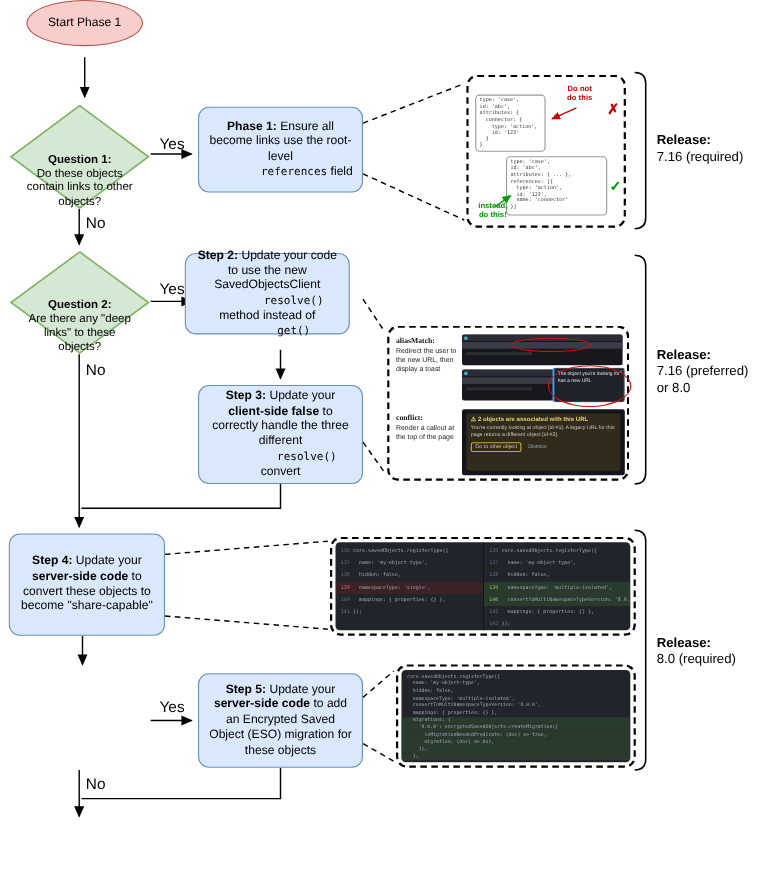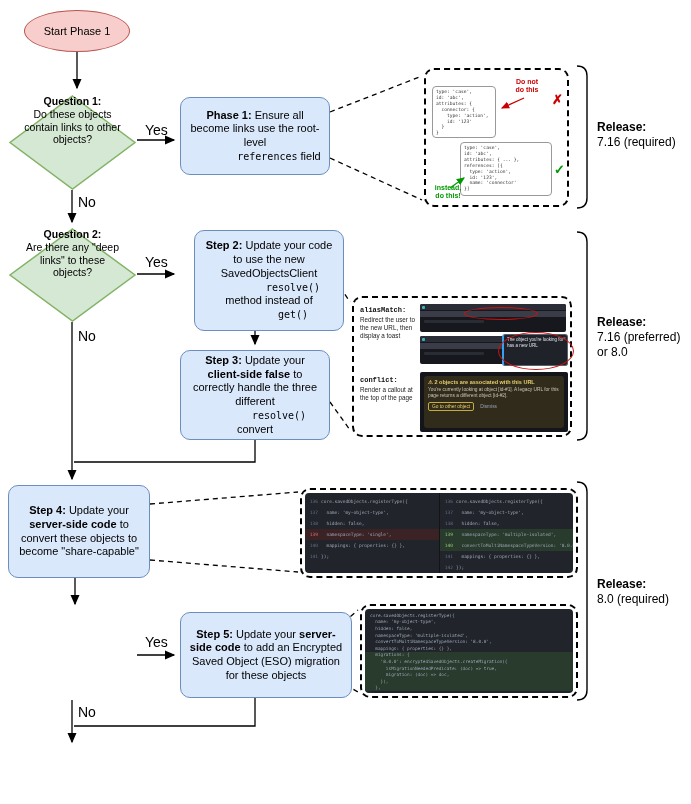--- a/index.html
+++ b/index.html
@@ -7,38 +7,38 @@
           font-family:"Liberation Sans",sans-serif;color:#000;overflow:hidden;}
   svg.layer{position:absolute;left:0;top:0;}
   .edge{stroke:#000;stroke-width:1.3;fill:none;}
   .dashline{stroke:#000;stroke-width:1.3;fill:none;stroke-dasharray:5 4;}
   .bracket{stroke:#000;stroke-width:1.4;fill:none;}
   .node{position:absolute;box-sizing:border-box;display:flex;align-items:center;justify-content:center;text-align:center;}
   .ellipse{background:#f8cecc;border:1.5px solid #b85450;border-radius:50%;font-size:11px;}
   .boxnode{background:#dae8fc;border:1.5px solid #6c8ebf;border-radius:10px;font-size:11px;line-height:1.25;padding:4px 8px;}
   .diamond{background:transparent;}
   .diamond svg{position:absolute;inset:0;}
-  .diamond .dtext{position:absolute;inset:0;display:flex;align-items:flex-start;justify-content:center;text-align:center;
+  .diamond .dtext{position:absolute;inset:0;display:flex;align-items:flex-end;justify-content:center;text-align:center;
                   font-size:10.5px;line-height:1.22;padding:0 16px;}
   .b{font-weight:bold;}
   .blk{display:block;}
   .mono{font-family:"DejaVu Sans Mono",monospace;font-size:10px;margin-left:48px;}
   .yn{position:absolute;font-size:14px;}
   .release{position:absolute;font-size:12px;line-height:1.25;width:92px;}
   .callout{position:absolute;box-sizing:border-box;border:2px dashed #000;border-radius:10px;background:#fff;}
   .pre{white-space:pre;}
   
   .mini-card{position:absolute;background:#fff;border:1px solid #999;border-radius:4px;padding:2px 3px;
              font-family:"DejaVu Sans Mono",monospace;font-size:4.6px;line-height:5.9px;color:#333;overflow:hidden;box-sizing:border-box;}
   .c1-label{position:absolute;font-size:7px;font-weight:bold;line-height:1.1;white-space:pre-line;text-align:center;}
   .c1-bad{color:#cc0000;}
   .c1-good{color:#009900;}
   .c1-mark{position:absolute;font-size:13px;font-weight:bold;}
   
-  .c2-term{position:absolute;font-family:Liberation Mono, monospace;font-size:7px;font-weight:bold;color:#111;}
+  .c2-term{position:absolute;font-family:Liberation Serif, serif;font-size:7px;font-weight:bold;color:#111;}
   .c2-desc{position:absolute;font-size:6.3px;line-height:1.25;color:#222;width:58px;}
   .shot{position:absolute;background:#17181d;border-radius:2px;overflow:hidden;}
   .shot .bar1{position:absolute;left:0;top:0;right:0;height:6px;background:#2b2d36;}
   .shot .logo{position:absolute;left:2px;top:1.5px;width:3px;height:3px;background:#3bb4c1;border-radius:1px;}
   .shot .bar2{position:absolute;left:0;top:7px;right:0;height:6px;background:#3a3d47;}
   .shot .chip{position:absolute;left:4px;top:16px;width:60px;height:3px;background:#2a2c33;border-radius:1px;}
   .red-ellipse{position:absolute;border:1.5px solid #cc1111;border-radius:50%;}
   .toast{position:absolute;background:#20222a;border:1px solid #5a6069;border-left:2px solid #36a2ef;border-radius:3px;
          padding:2px 3px;box-sizing:border-box;color:#dfe2e9;font-size:4.5px;line-height:1.25;}
   .toast .t-close{position:absolute;right:1px;top:0;font-size:5px;color:#98a2b3;}
@@ -95,21 +95,21 @@
     <path class="dashline" d="M150,504 L298,492"></path>
     <path class="dashline" d="M150,560 L298,572"></path>
     <path class="dashline" d="M330,634 L358,610"></path>
     <path class="dashline" d="M330,676 L358,692"></path>
 
     <path class="bracket" d="M577,66 Q587,66 587,76 V198 Q587,208 577,208"></path>
     <path class="bracket" d="M577,232 Q587,232 587,242 V430 Q587,440 577,440"></path>
     <path class="bracket" d="M577,482 Q587,482 587,492 V690 Q587,700 577,700"></path>
   </svg>
 
-  <div class="node ellipse" style="left:24px;top:10px;width:106px;height:42px">
+  <div class="node ellipse" style="left:24px;top:0;width:106px;height:42px">
     <span>Start Phase 1</span>
   </div>
 
   <div class="node diamond" style="left:8px;top:95px;width:129px;height:95px">
     <svg viewBox="0 0 129 95" preserveAspectRatio="none">
       <polygon points="64.5,1 127,47.5 64.5,94 2,47.5" fill="#d5e8d4" stroke="#82b366" stroke-width="1.5"></polygon>
     </svg>
     <div class="dtext">
       <div><span class="b blk">Question 1:</span><span>Do these objects contain links to other objects?</span></div>
     </div>
@@ -119,30 +119,30 @@
       <polygon points="64.5,1 127,47 64.5,93 2,47" fill="#d5e8d4" stroke="#82b366" stroke-width="1.5"></polygon>
     </svg>
     <div class="dtext">
       <div><span class="b blk">Question 2:</span><span>Are there any "deep links" to these objects?</span></div>
     </div>
   </div>
 
   <div class="node boxnode" style="left:180px;top:97px;width:150px;height:78px">
     <div><span class="b">Phase 1:</span><span> Ensure all become links use the root-level </span><span class="mono">references</span><span> field</span></div>
   </div>
-  <div class="node boxnode" style="left:194px;top:230px;width:150px;height:101px">
+  <div class="node boxnode" style="left:168px;top:230px;width:150px;height:74px">
     <div><span class="b">Step 2:</span><span> Update your code to use the new SavedObjectsClient </span><span class="mono">resolve()</span><span> method instead of </span><span class="mono">get()</span></div>
   </div>
   <div class="node boxnode" style="left:180px;top:350px;width:150px;height:90px">
     <div><span class="b">Step 3:</span><span> Update your </span><span class="b">client-side false</span><span> to correctly handle the three different </span><span class="mono">resolve()</span><span> convert</span></div>
   </div>
   <div class="node boxnode" style="left:8px;top:485px;width:142px;height:93px">
     <div><span class="b">Step 4:</span><span> Update your </span><span class="b">server-side code</span><span> to convert these objects to become "share-capable"</span></div>
   </div>
-  <div class="node boxnode" style="left:180px;top:612px;width:172px;height:86px">
+  <div class="node boxnode" style="left:180px;top:612px;width:150px;height:86px">
     <div><span class="b">Step 5:</span><span> Update your </span><span class="b">server-side code</span><span> to add an Encrypted Saved Object (ESO) migration for these objects</span></div>
   </div>
 
   <div class="yn" style="left:145px;top:122px">Yes</div>
   <div class="yn" style="left:78px;top:194px">No</div>
   <div class="yn" style="left:145px;top:254px">Yes</div>
   <div class="yn" style="left:78px;top:328px">No</div>
   <div class="yn" style="left:145px;top:634px">Yes</div>
   <div class="yn" style="left:78px;top:704px">No</div>
 

